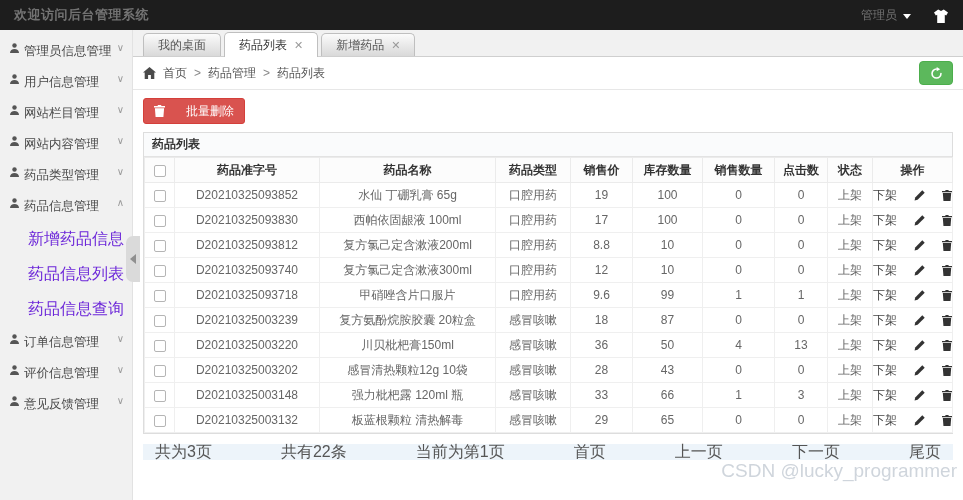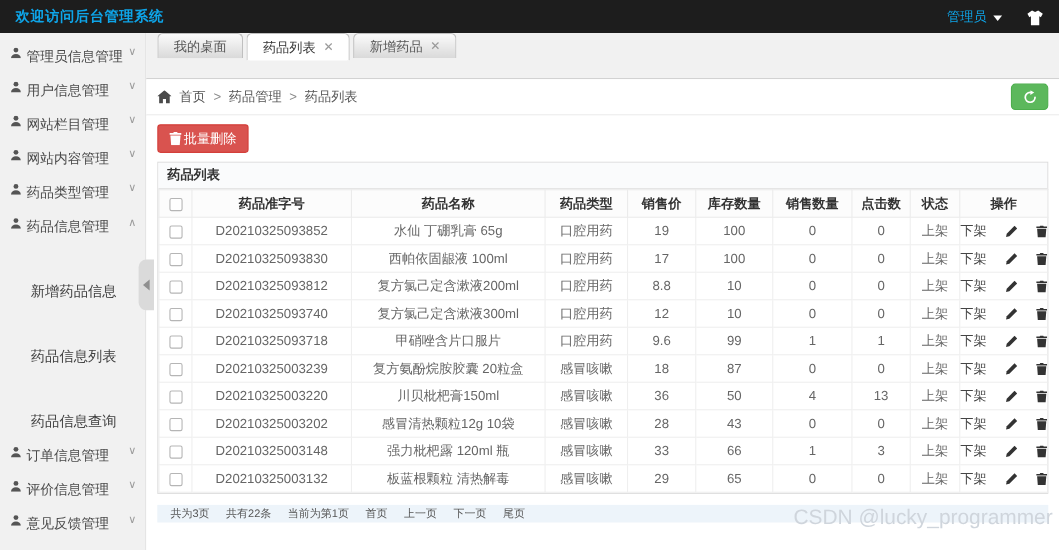--- a/index.html
+++ b/index.html
@@ -1,89 +1,89 @@
 <!DOCTYPE html>
 <html><head>
 <meta charset="utf-8">
 <style>
   * { margin:0; padding:0; box-sizing:border-box; }
   html,body { width:963px; height:500px; overflow:hidden; }
   body { font-family:"Liberation Sans","DejaVu Sans",sans-serif; background:#fff; font-size:12px; color:#555; }
 
   
-  .topbar { height:30px; background:#1d1d1d; color:#0ea5e9; display:flex; align-items:center;
+  .topbar { height:30px; background:#1d1d1d; color:#737373; display:flex; align-items:center;
             justify-content:space-between; padding:0 14px; }
   .topbar-title { font-size:13px; font-weight:bold; letter-spacing:.5px; }
   .topbar-right { display:flex; align-items:flex-end; gap:22px; }
   .user-menu { display:flex; align-items:center; gap:6px; font-size:12px; cursor:pointer; }
   .caret-down { width:0; height:0; border-left:4px solid transparent; border-right:4px solid transparent;
                 border-top:5px solid #fff; margin-top:2px; }
 
   
   .app-body { display:flex; height:470px; position:relative; }
 
   
   .sidebar { width:133px; background:#f1f1f1; border-right:1px solid #e2e2e2; padding-top:6px; flex:none; }
   .side-item { display:flex; align-items:flex-start; gap:5px; padding:7px 8px 7px 10px; font-size:12.5px;
                color:#4a4a4a; cursor:pointer; }
   .person-ico { flex:none; display:inline-flex; }
   .chev { margin-left:auto; color:#9a9a9a; font-size:10px; line-height:1; }
   .chev.down::before { content:"∨"; }
   .chev.up::before { content:"∧"; }
-  .sub-item { padding:7px 8px 7px 28px; font-size:13px; color:#404040; cursor:pointer;margin-top:27px; }
+  .sub-item { padding:7px 8px 7px 28px; font-size:16px; color:#6d28d9; cursor:pointer; }
 
   
   .collapse-handle { position:absolute; left:126px; top:206px; width:14px; height:46px; background:#dadada;
                      border-radius:7px 0 0 7px; display:flex; align-items:center; justify-content:center;
                      cursor:pointer; z-index:5; }
   .collapse-handle .tri { width:0; height:0; border-top:5px solid transparent; border-bottom:5px solid transparent;
                           border-right:6px solid #8f8f8f; }
 
   
   .main { flex:1; display:flex; flex-direction:column; min-width:0; position:relative; }
 
-  .tabbar { height:42px; background:#f1f1f1; border-bottom:1px solid #cfcfcf; display:flex;
-            padding-left:10px; gap:3px; }
+  .tabbar { height:27px; background:#f1f1f1; border-bottom:1px solid #cfcfcf; display:flex;
+            align-items:flex-end; padding-left:10px; gap:3px; }
   .tab { height:23px; display:flex; align-items:center; gap:7px; padding:0 14px; font-size:12px; color:#555;
          background:linear-gradient(#fbfbfb,#d9d9d9); border:1px solid #bfbfbf; border-bottom:none;
          border-radius:5px 5px 0 0; cursor:pointer; white-space:nowrap; }
   .tab.active { background:#fff; height:25px; margin-bottom:-1px; color:#333; }
   .tab-close { color:#9a9a9a; font-size:11px; line-height:1; cursor:pointer; }
   .tab-close::before { content:"✕"; }
 
   .breadcrumb-bar { height:33px; background:#fff; border-bottom:1px solid #e7e7e7; display:flex;
                     align-items:center; padding:0 10px; gap:7px; font-size:12px; color:#555; }
   .crumb { cursor:pointer; }
   .crumb-sep::before { content:">"; color:#888; }
   .btn-refresh { margin-left:auto; width:34px; height:24px; background:#5cb85c; border:1px solid #4cae4c;
                  border-radius:4px; display:flex; align-items:center; justify-content:center; cursor:pointer; }
 
   .content { flex:1; background:#fff; padding:8px 10px 0 10px; position:relative; }
 
-  .btn-danger { display:inline-flex; align-items:center; gap:2px; background:#d9534f; border:1px solid #d43f3a;
+  .btn-danger { display:inline-flex; align-items:center; gap:21px; background:#d9534f; border:1px solid #d43f3a;
                 color:#fff; font-size:12px; padding:0 10px; height:26px; border-radius:3px; cursor:pointer; }
 
   .panel { border:1px solid #ddd; margin-top:8px; }
   .panel-header { height:24px; line-height:23px; padding:0 8px; background:#fafbfc; border-bottom:1px solid #e3e3e3;
                   font-weight:bold; color:#333; font-size:12px; }
 
   table.grid { width:100%; border-collapse:collapse; table-layout:fixed; font-size:12px; color:#666; }
   .grid th { height:25px; font-weight:bold; color:#333; background:#fcfcfc; border:1px solid #ebebeb;
              text-align:center; font-size:12px; }
   .grid td { height:25px; border:1px solid #efefef; text-align:center; white-space:nowrap; overflow:hidden; }
 
   .cb { display:inline-block; width:12px; height:12px; border:1px solid #b5b5b5; border-radius:2px;
         background:#fff; vertical-align:middle; cursor:pointer; }
 
   .op-cell { display:flex; align-items:center; justify-content:space-between; gap:9px; }
   .op-link { color:#444; cursor:pointer; }
   .op-ico { display:inline-flex; cursor:pointer; }
 
   .pagebar { margin-top:10px; background:#edf4fa; height:16px; display:flex; align-items:center;
-             justify-content:flex-start; gap:15px; padding:0 12px; font-size:10px; color:#555; }
+             justify-content:space-between; gap:15px; padding:0 12px; font-size:16px; color:#555; }
   .page-link { cursor:pointer; }
 
   .watermark { position:absolute; right:6px; bottom:18px; font-size:19px; color:#cfd5dc; pointer-events:none; }
 </style>
 </head>
 <body>
 
 <div class="topbar">
   <div class="topbar-title">欢迎访问后台管理系统</div>
   <div class="topbar-right">

